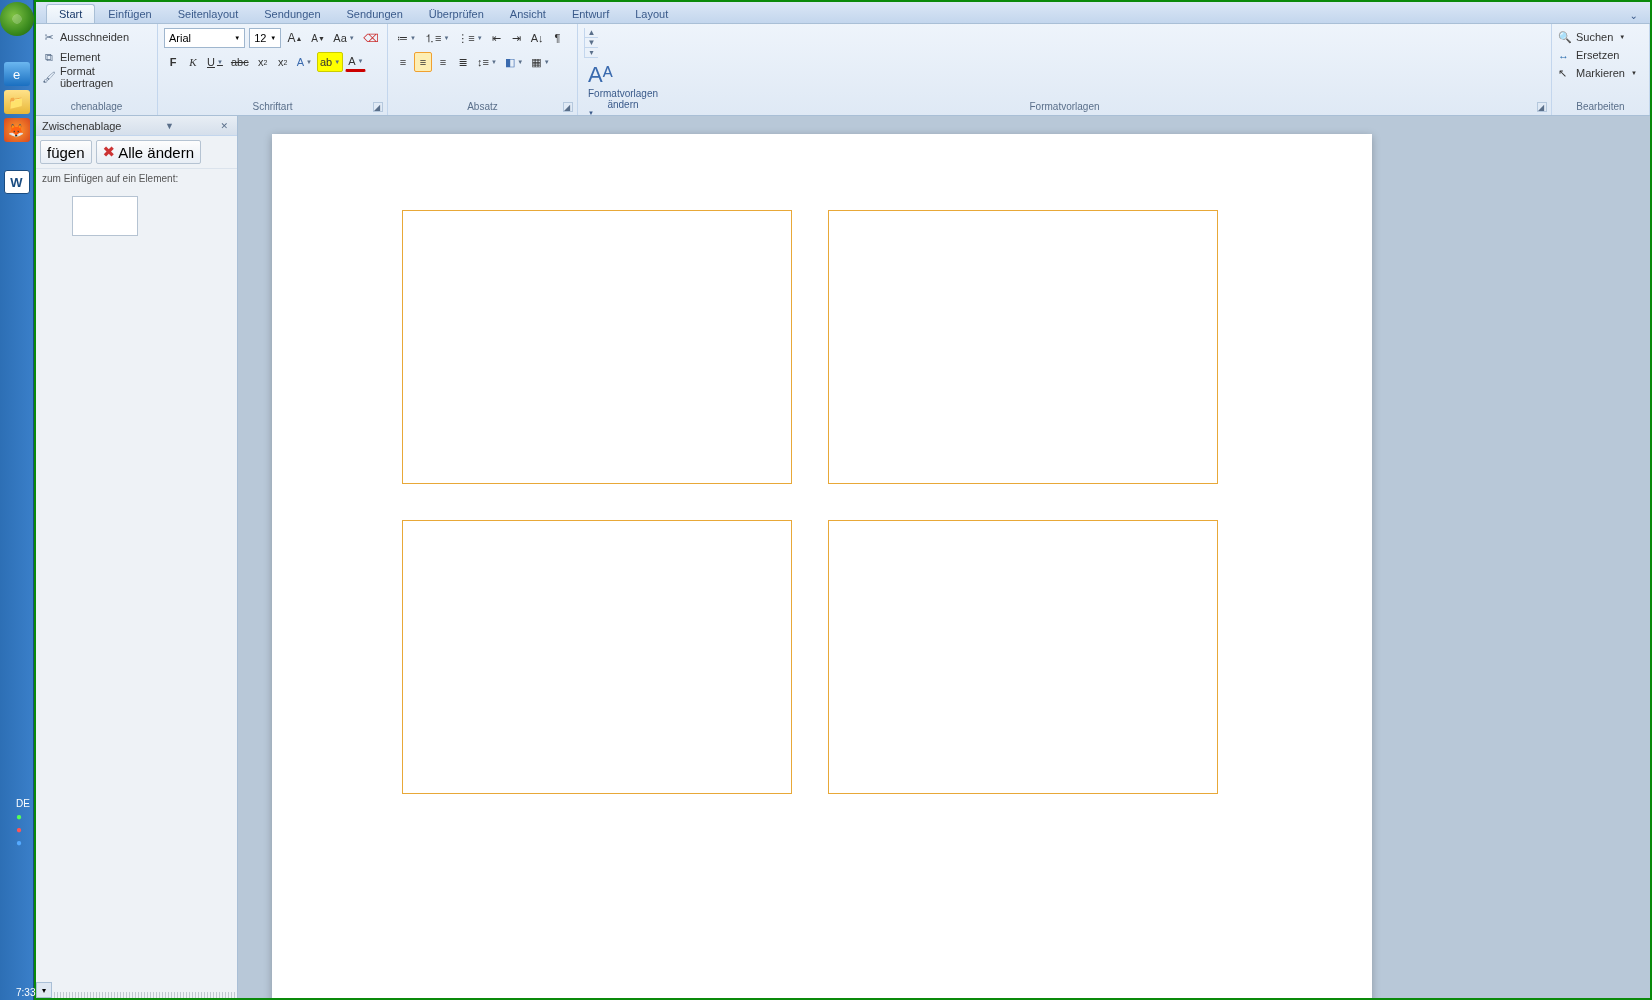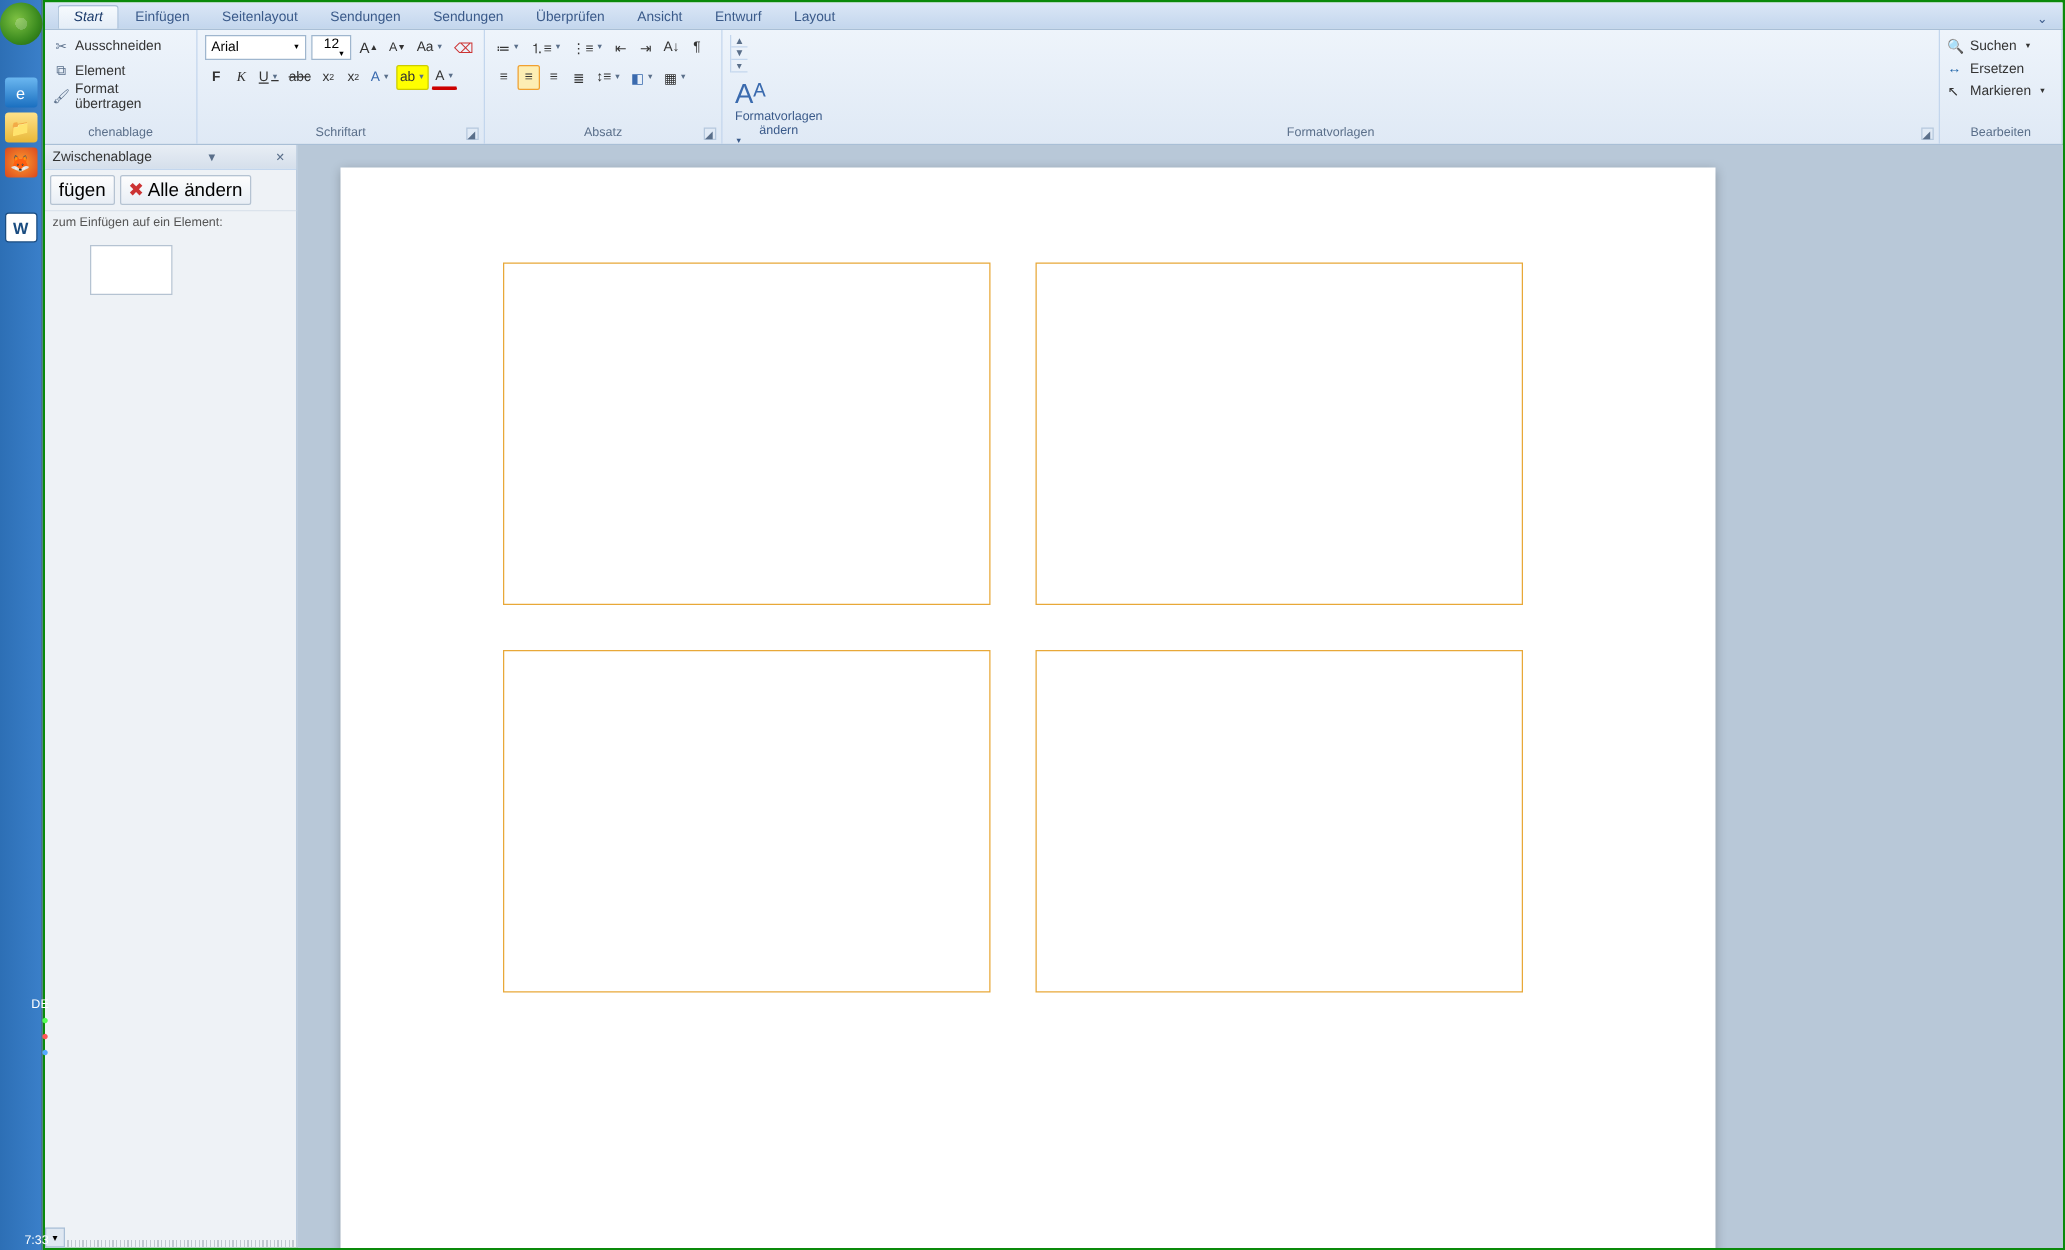--- a/index.html
+++ b/index.html
@@ -4,51 +4,51 @@
 <style>
 * { margin: 0; padding: 0; box-sizing: border-box; font-family: "Segoe UI", Tahoma, sans-serif; }
 body { background: #fff; overflow: hidden; width: 1652px; height: 1000px; position: relative; }
 
 
 .taskbar { position: absolute; left: 0; top: 0; width: 34px; height: 100%; background: linear-gradient(to right,#2d6fb5,#3a7fc9); border-right: 1px solid #1a4c80; z-index: 100; }
 .start-btn { width: 34px; height: 34px; background: radial-gradient(circle at 40% 40%, #7fc243, #3a8a1e 60%, #1a5c0e); border-radius: 50%; margin: 2px auto; position: relative; }
 .start-btn::after { content: ""; position: absolute; inset: 6px; background: radial-gradient(circle,#fff3 30%,transparent 31%); border-radius:50%; }
 .tb-item { width: 26px; height: 24px; margin: 4px auto; background: #fff8; border-radius: 3px; display:flex;align-items:center;justify-content:center;font-size:13px; }
 .tb-spacer { height: 20px; }
-.tb-indicator { position:absolute; bottom:0; left:5px; width:34px; text-align:right; color:#fff; font-size:10px; }
+.tb-indicator { position:absolute; bottom:0; left:16px; width:34px; text-align:left; color:#fff; font-size:10px; }
 .tb-indicator div{ margin:2px 0;}
 
 
 .app { position: absolute; left: 34px; top: 0; right: 0; bottom: 0; border: 2px solid #0a8a0a; background:#fff; display:flex; flex-direction:column; }
 
 
 .tabs { height: 22px; background: linear-gradient(#dbe7f6,#c3d6ed); display:flex; align-items:flex-end; padding-left:10px; border-bottom:1px solid #a9bfd6;}
 .tab { padding: 3px 12px; font-size: 11px; color:#3a5a8a; cursor:pointer; border:1px solid transparent; border-bottom:none;}
-.tab.active { background: linear-gradient(#f6fafd,#e4edf7); border-color:#a9bfd6; color:#1a3a6a; border-radius:3px 3px 0 0;font-style:italic;}
+.tab.active { background: linear-gradient(#f6fafd,#e4edf7); border-color:#a9bfd6; color:#1a3a6a; border-radius:3px 3px 0 0;}
 .minbtn { margin-left:auto; margin-right:8px; font-size:10px; color:#3a5a8a; padding:2px 4px;}
 
 
 .ribbon { height: 92px; background: linear-gradient(#eef4fb,#dfe9f5); display:flex; border-bottom:1px solid #a9bfd6; }
 .group { border-right:1px solid #c3d6ed; padding: 4px 6px 2px 6px; display:flex; flex-direction:column; position:relative;}
 .group-title { position:absolute; bottom:1px; left:0; right:0; text-align:center; font-size:10px; color:#5a6f8a; padding-bottom:2px;}
 .group-launcher { position:absolute; bottom:3px; right:4px; width:10px; height:10px; font-size:8px; color:#5a6f8a; border:1px solid #b5c8dd;}
 .rows { display:flex; flex-direction:column; gap:2px; }
 .row { display:flex; align-items:center; gap:2px; }
 .rbtn { min-width:18px; height:20px; display:flex; align-items:center; justify-content:center; font-size:11px; color:#333; padding:0 2px; border:1px solid transparent; border-radius:2px;}
 .rbtn .dd{ font-size:6px; margin-left:2px; color:#5a6f8a;}
 .sel { height:20px; border:1px solid #9fb6ce; background:#fff; font-size:11px; display:flex; align-items:center; padding:0 4px; }
 .sel .dd{ margin-left:auto; font-size:6px;}
 .clip-item { display:flex; align-items:center; gap:4px; font-size:11px; color:#333; height:18px;}
 .clip-item .ic{ width:14px; text-align:center; color:#5a6f8a;}
 
 
 .g-font { width: 230px;}
 .g-font .row1 {display:flex;gap:4px;}
 .g-font .fontname{ width:88px;}
-.g-font .fontsize{ width:34px;flex-direction:column;}
+.g-font .fontsize{ width:34px;}
 
 
 .g-para { width:190px;}
 
 
 .g-styles { flex:1; display:flex; }
 .gallery { display:flex; gap:0; overflow:hidden; flex:1;}
 .gallery-ctrl{ width:14px; display:flex; flex-direction:column; border-left:1px solid #c3d6ed;}
 .gallery-ctrl div{ flex:1; display:flex;align-items:center;justify-content:center;font-size:8px;color:#5a6f8a;border-bottom:1px solid #c3d6ed;}
 .change-styles{ width:66px; display:flex; flex-direction:column; align-items:flex-start; justify-content:center; font-size:10px; color:#3a5a8a; padding:4px;}

